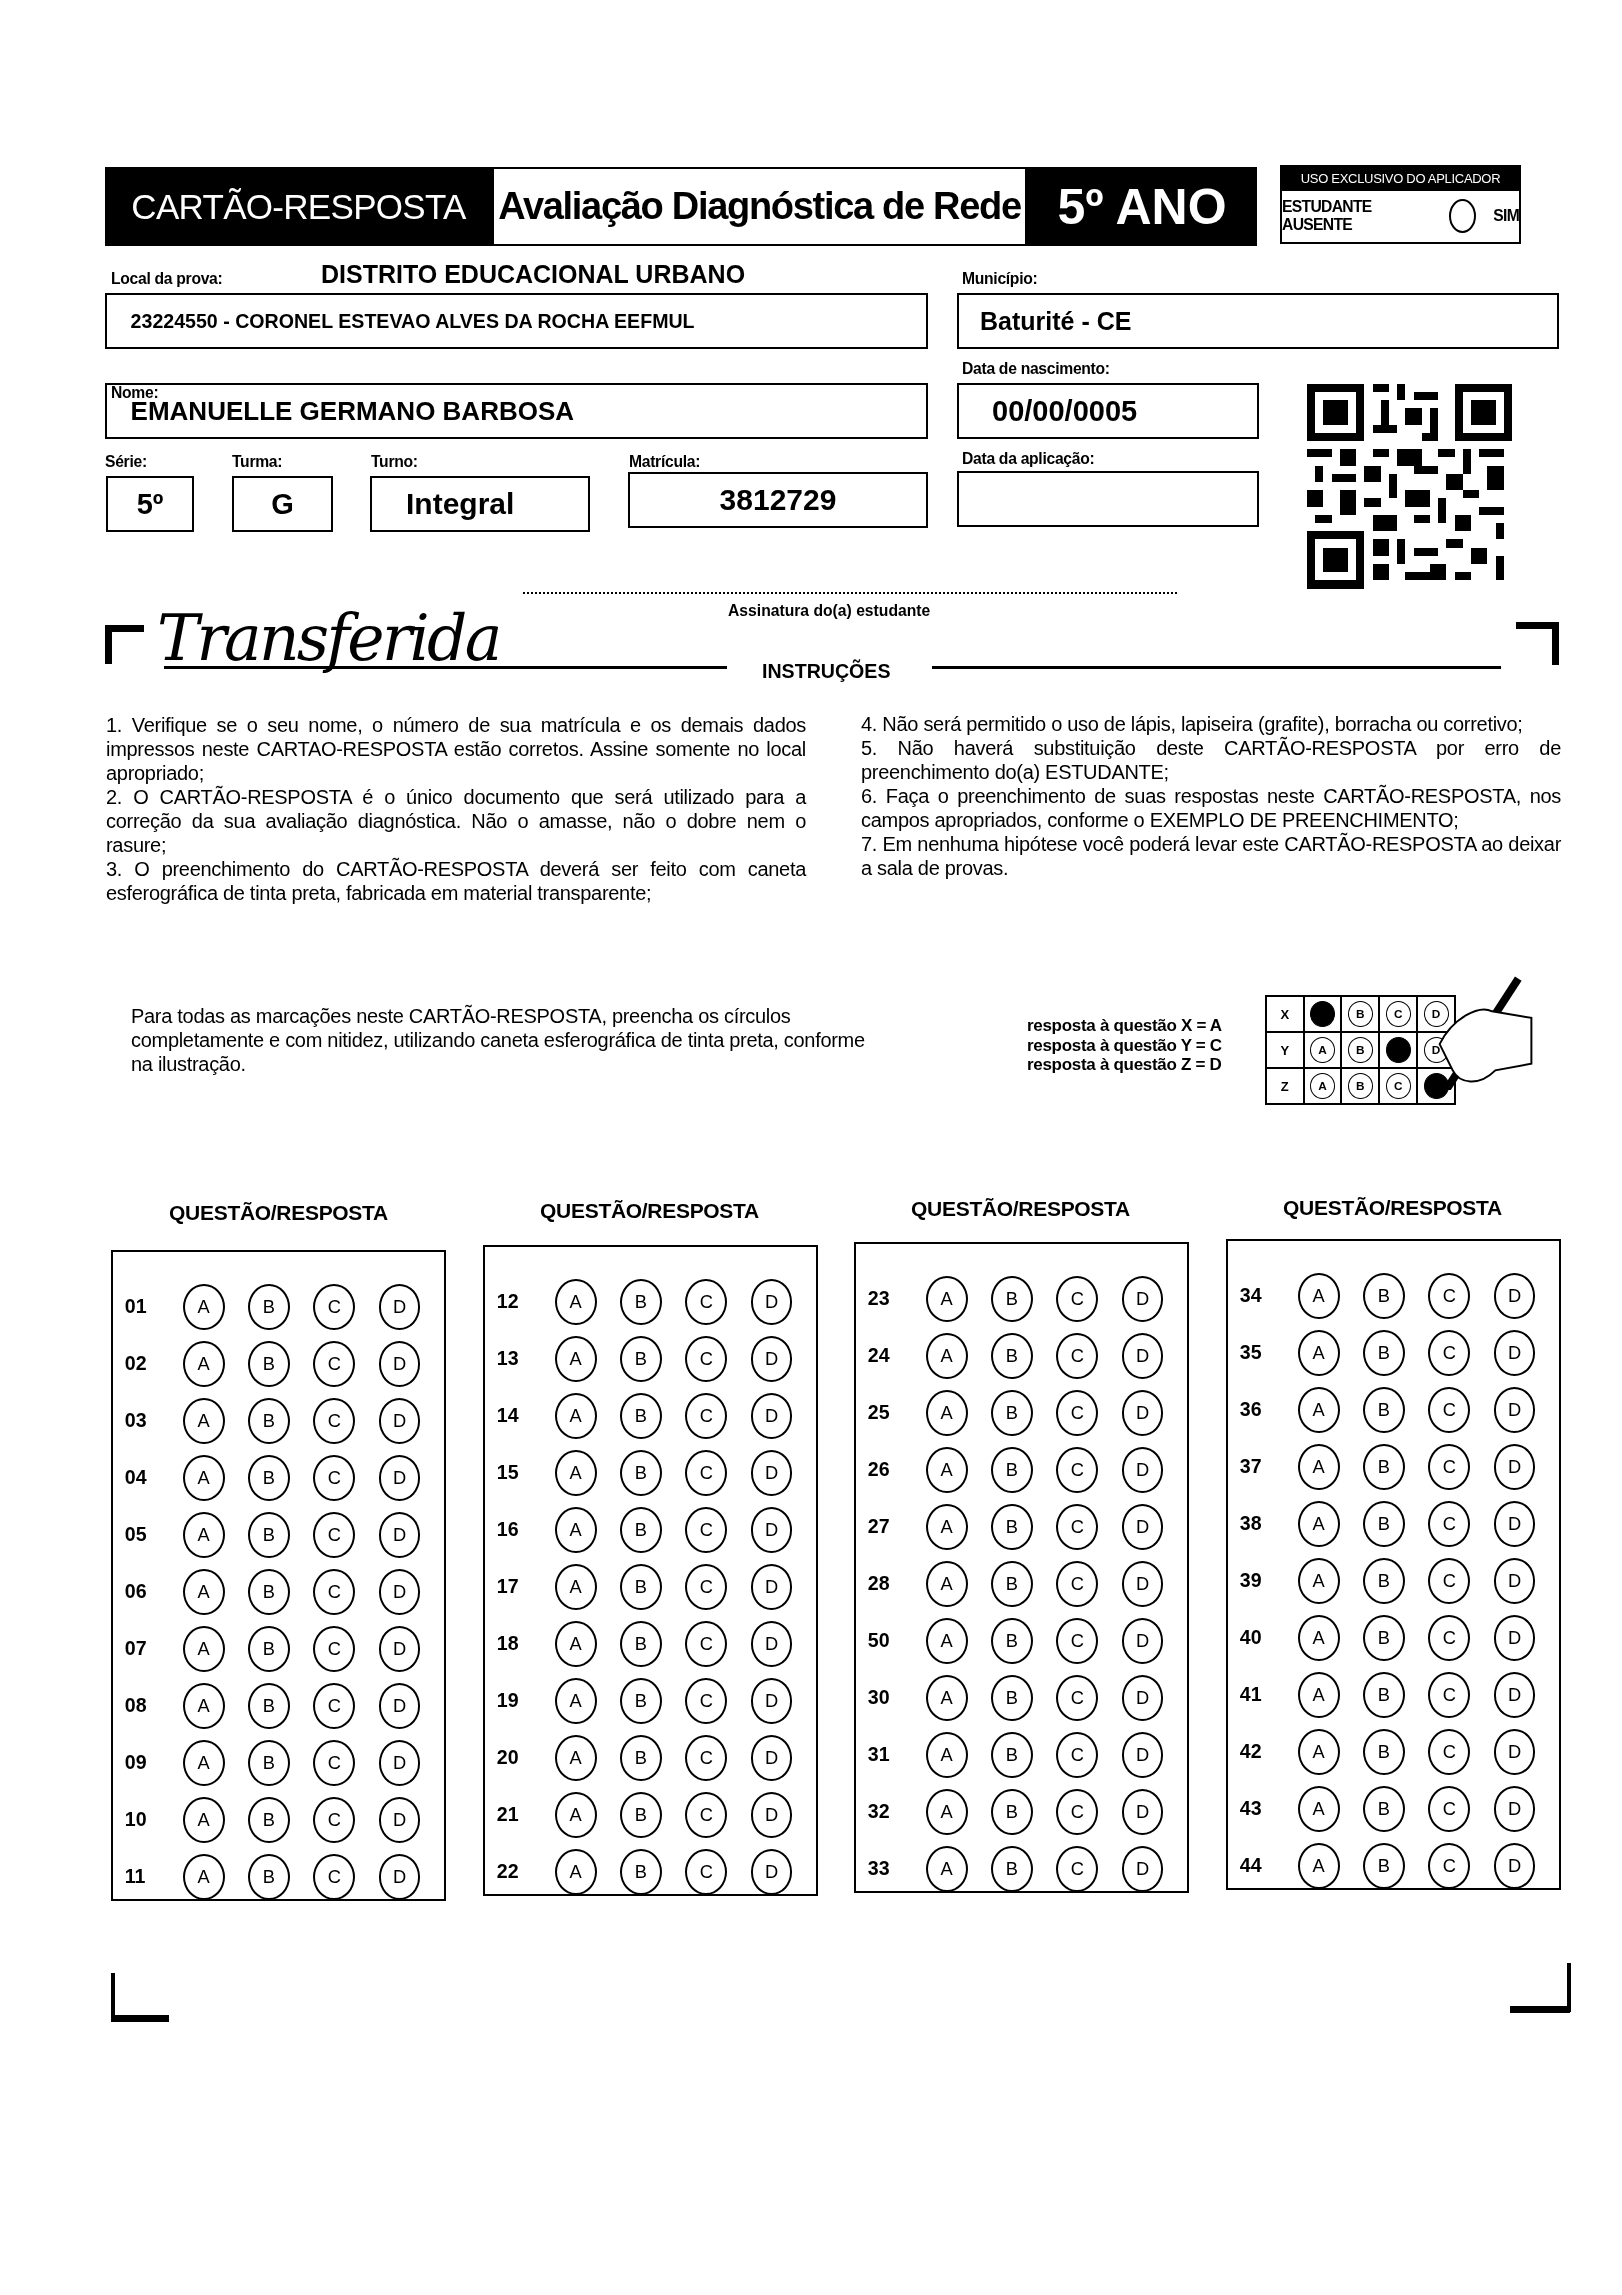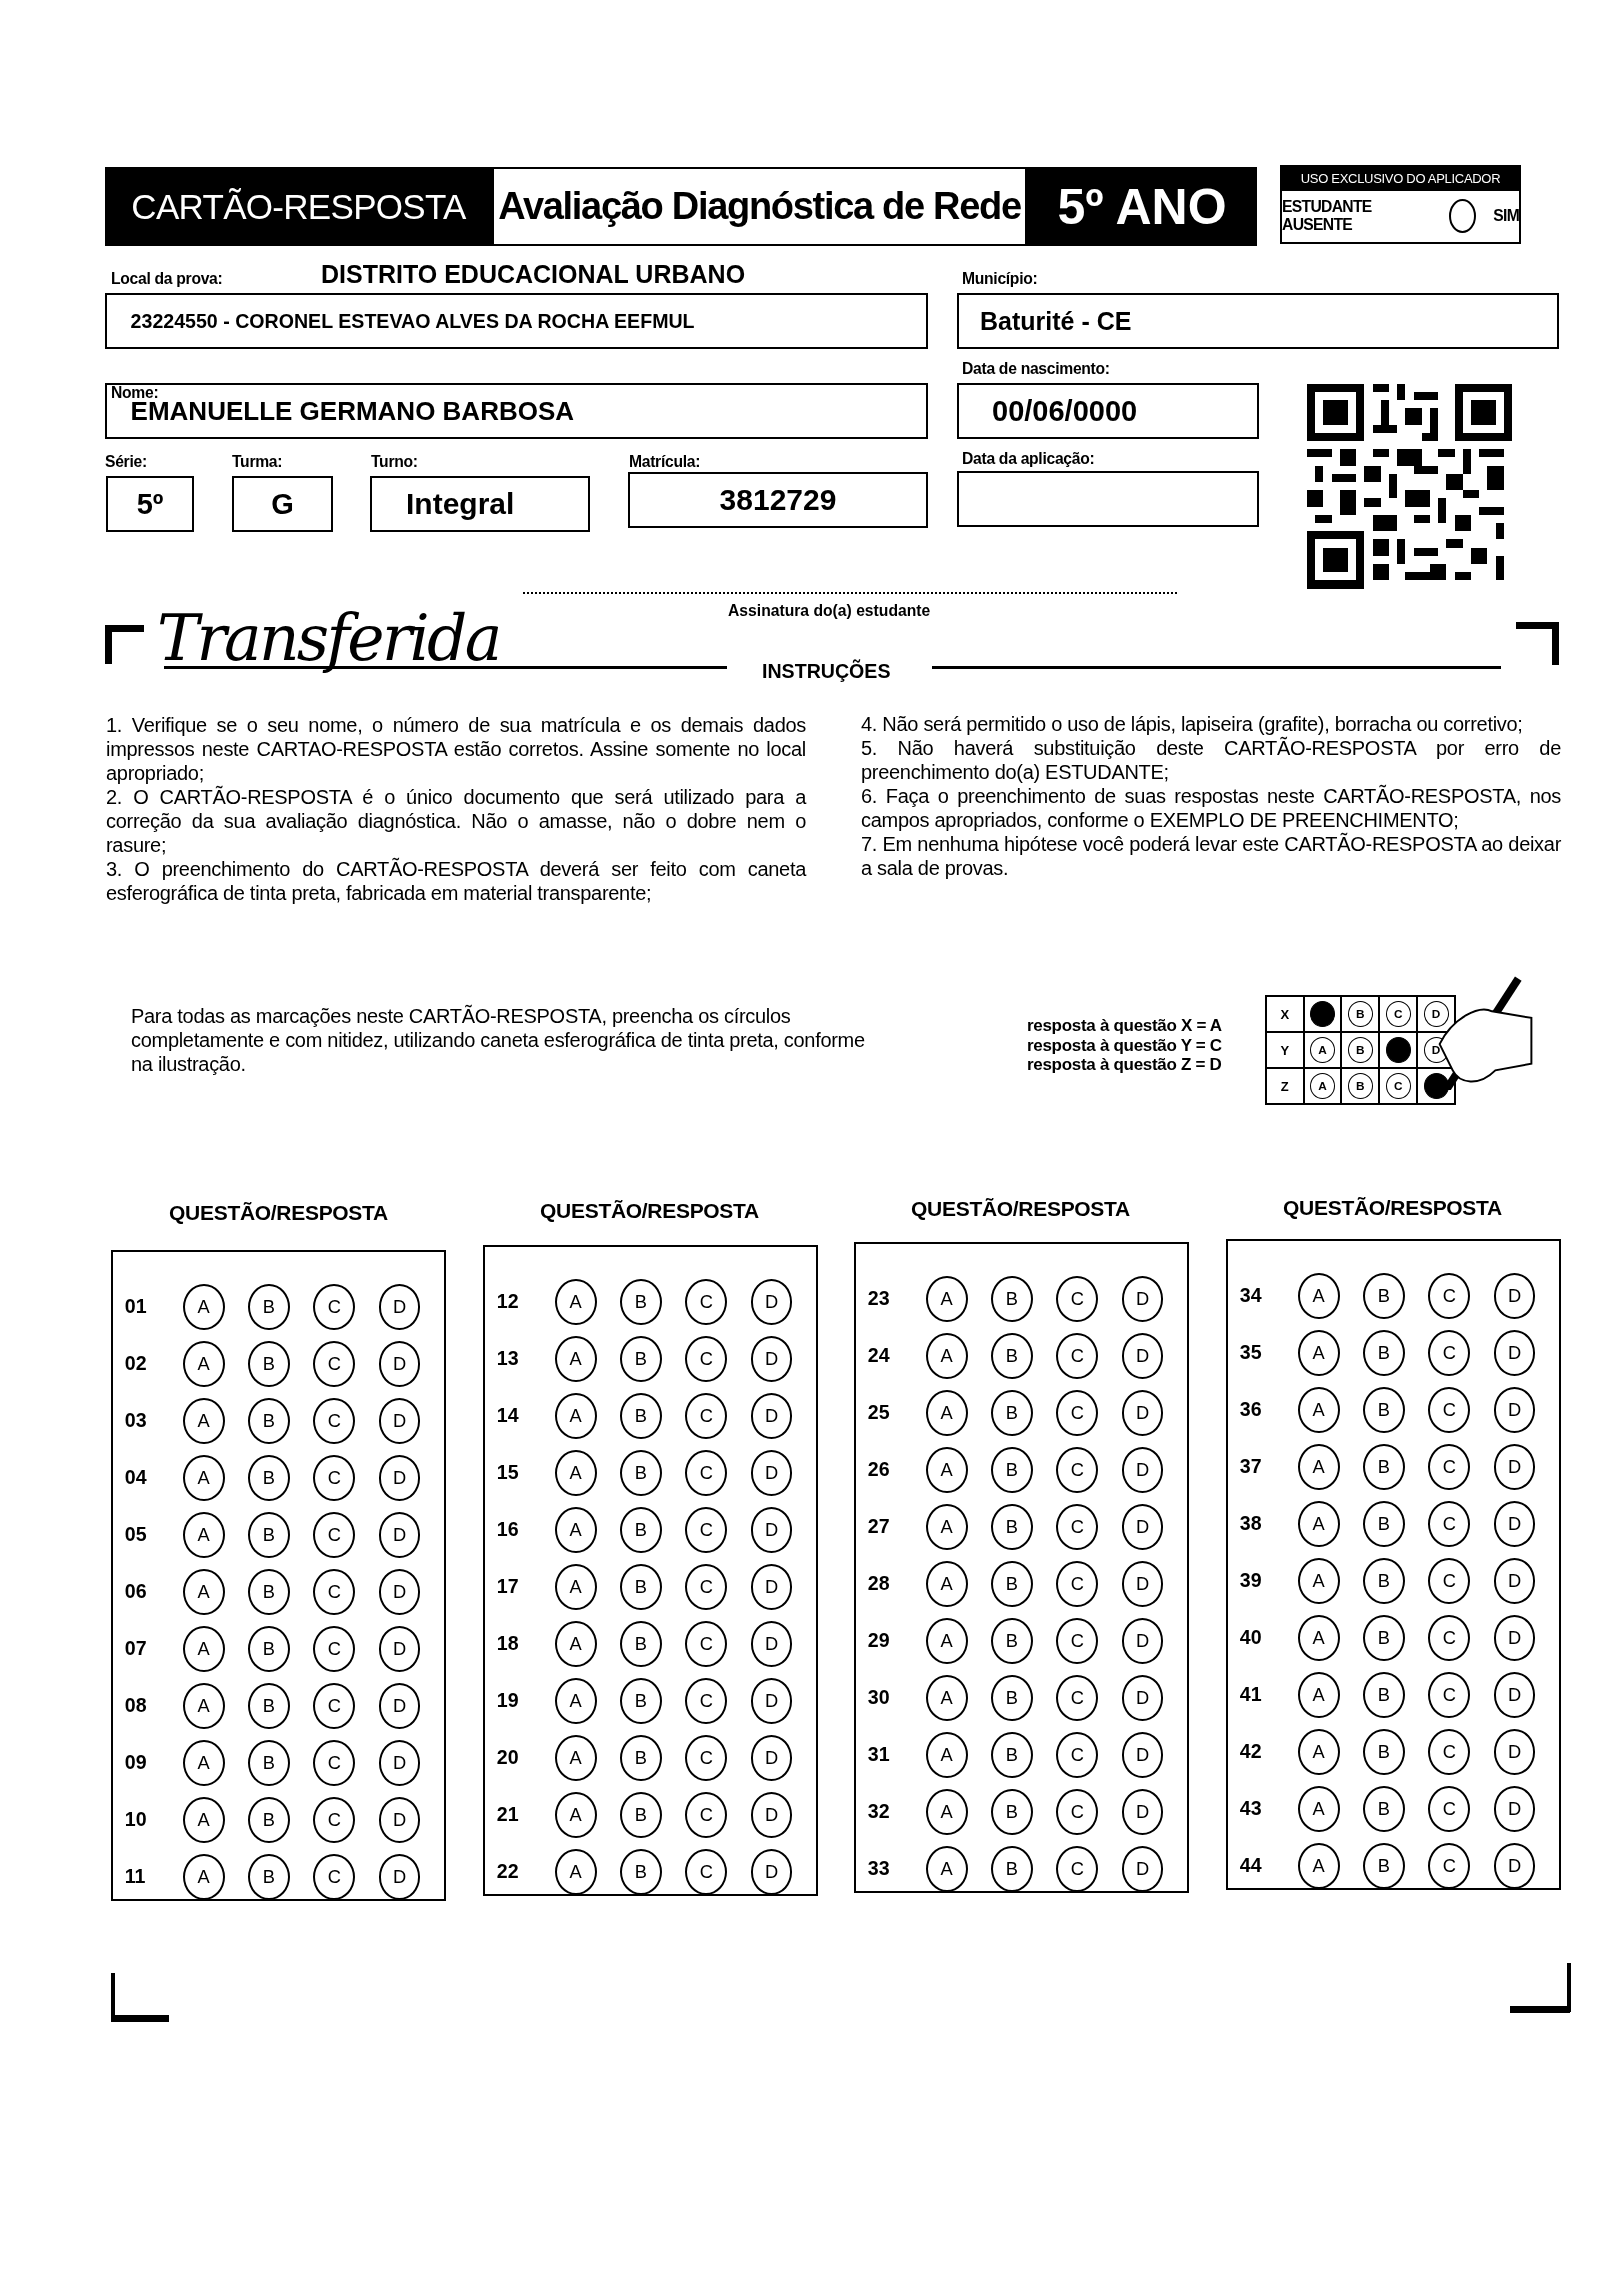--- a/index.html
+++ b/index.html
@@ -74,21 +74,21 @@
   <span>Baturité - CE</span>
 </div>
 
 <div class="abs label" style="left:111px; top:384px;">Nome:</div>
 <div class="abs field" style="left:105px; top:383px; width:823px; height:56px; padding-left:23.6px; font-size:26px;">
   <span>EMANUELLE GERMANO BARBOSA</span>
 </div>
 
 <div class="abs label" style="left:962px; top:360px;">Data de nascimento:</div>
 <div class="abs field" style="left:957px; top:383px; width:302px; height:56px; padding-left:33px; font-size:29px;">
-  <span>00/06/0000</span>
+  <span>00/00/0005</span>
 </div>
 
 <div class="abs label" style="left:105px; top:453px;">Série:</div>
 <div class="abs field" style="left:106px; top:476px; width:88px; height:56px; justify-content:center; font-size:29px;">
     <span>5º</span>
   </div>
 
 <div class="abs label" style="left:232px; top:453px;">Turma:</div>
 <div class="abs field" style="left:232px; top:476px; width:101px; height:56px; justify-content:center; font-size:29px;">
     <span>G</span>
@@ -459,21 +459,21 @@
         <span class="bubble">D</span>
       </div>
       <div class="row">
         <span class="qnum">28</span>
         <span class="bubble">A</span>
         <span class="bubble">B</span>
         <span class="bubble">C</span>
         <span class="bubble">D</span>
       </div>
       <div class="row">
-        <span class="qnum">29</span>
+        <span class="qnum">50</span>
         <span class="bubble">A</span>
         <span class="bubble">B</span>
         <span class="bubble">C</span>
         <span class="bubble">D</span>
       </div>
       <div class="row">
         <span class="qnum">30</span>
         <span class="bubble">A</span>
         <span class="bubble">B</span>
         <span class="bubble">C</span>

